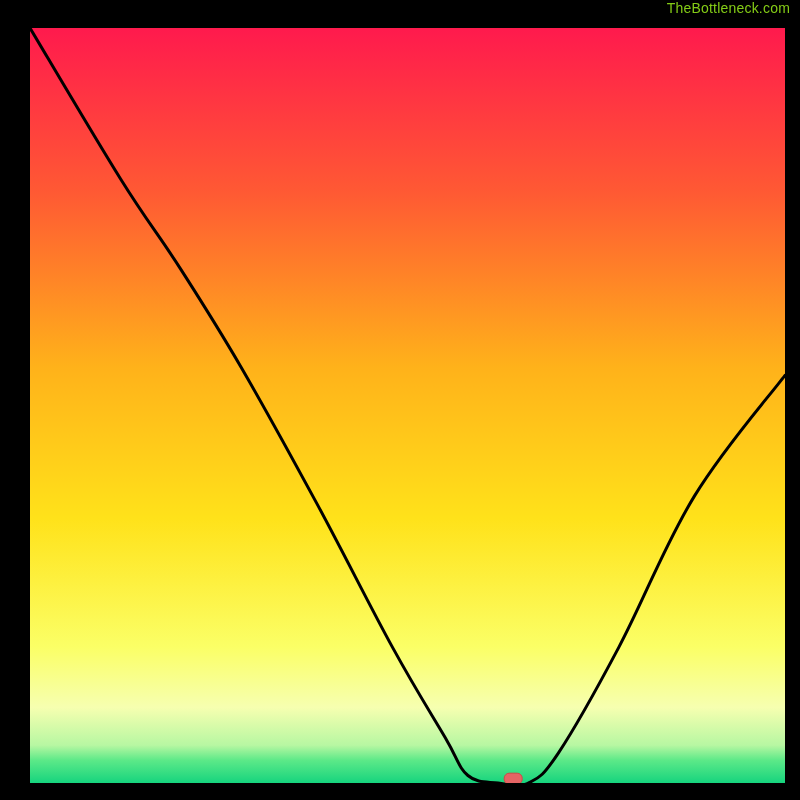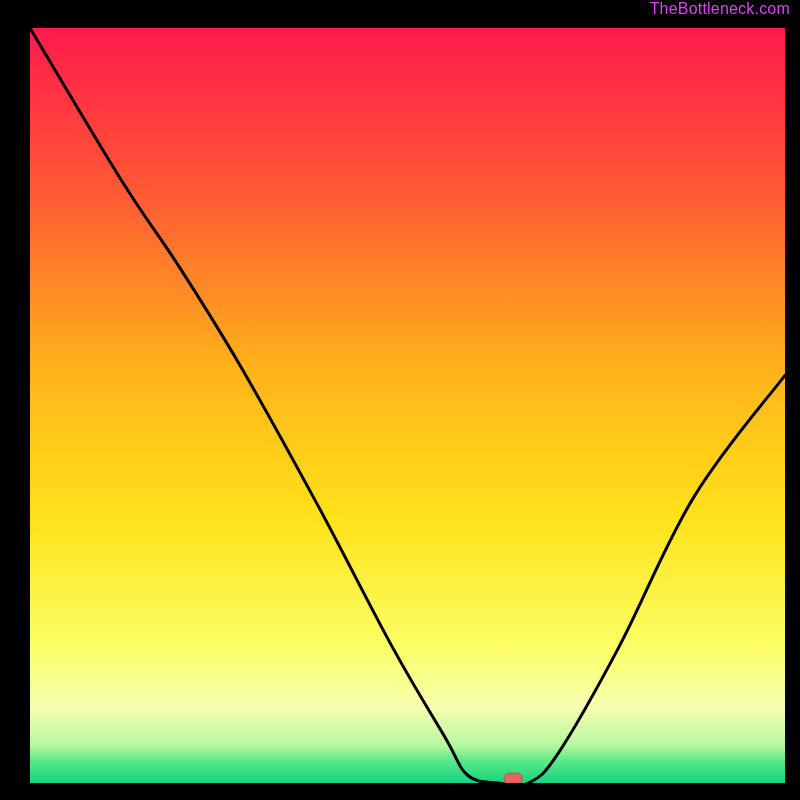--- a/index.html
+++ b/index.html
@@ -14,22 +14,22 @@
   .frame {
     position: relative;
     width: 800px;
     height: 800px;
     background: #000;
   }
   .watermark {
     position: absolute;
     top: 0;
     right: 10px;
-    color: #d946ef;
-    font-size: 16px;
+    color: #84cc16;
+    font-size: 14px;
     font-weight: 500;
     letter-spacing: 0.2px;
     user-select: none;
   }
   .plot {
     position: absolute;
     left: 30px;
     top: 28px;
     width: 755px;
     height: 755px;

